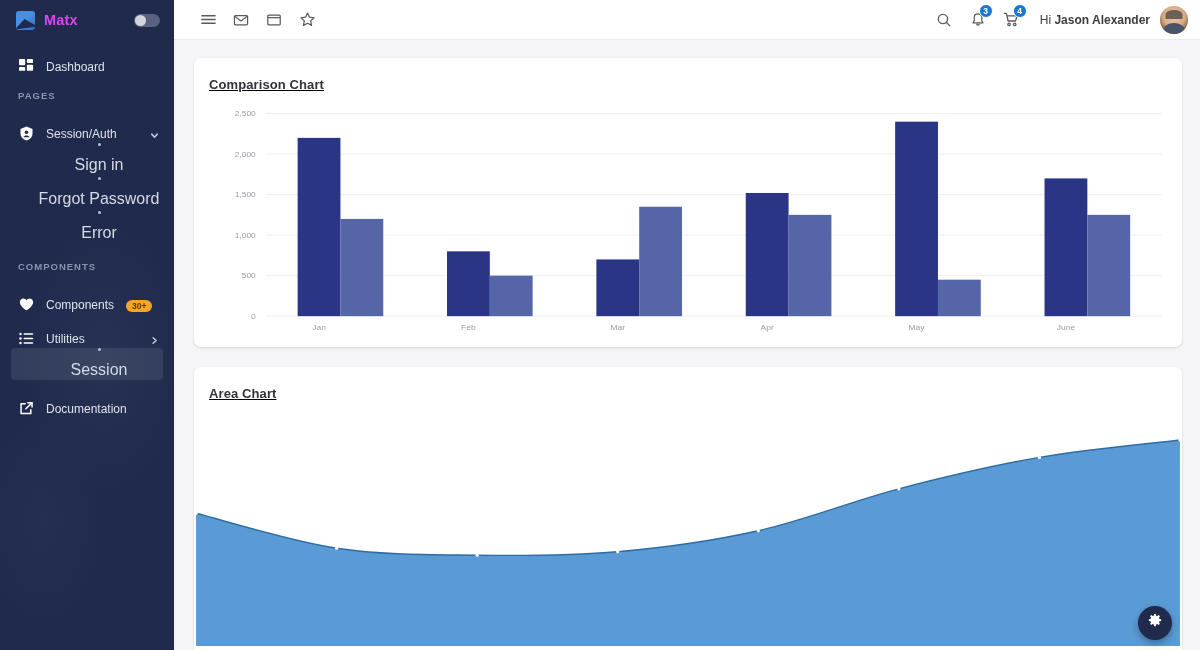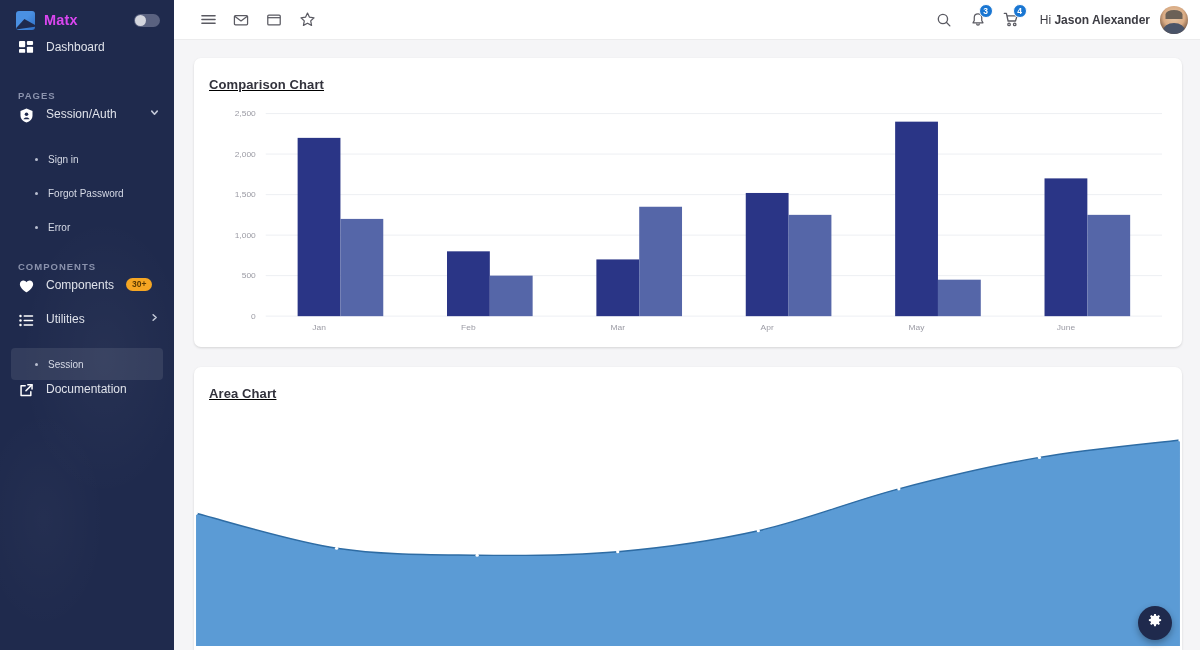--- a/index.html
+++ b/index.html
@@ -51,37 +51,37 @@
     margin-left: auto; width: 26px; height: 13px; border-radius: 7px;
     background: #5a6280; position: relative; cursor: pointer;
   }
   .sb-toggle .knob{
     position:absolute; left: 1px; top: 1px;
     width: 11px; height: 11px; border-radius: 50%;
     background: #d4d6de;
   }
 
   .sb-item {
-    display: flex; align-items: flex-start; gap: 12px;
+    display: flex; align-items: flex-end; gap: 12px;
     height: 34px; padding: 0 14px 0 18px;
     color: #dfe2ea; font-size: 12px; cursor: pointer;
     position: relative;
   }
   .sb-ico { width: 16px; height: 16px; flex: 0 0 16px; display:flex; align-items:center; justify-content:center; }
   .sb-ico svg { display: block; }
   .sb-label { flex: 1 1 auto; white-space: nowrap; }
 
   .sb-section {
     color: #8b93ad; font-size: 9.5px; letter-spacing: 1px;
     padding: 16px 12px 6px 18px; font-weight: bold;
   }
   .sb-sub {
     display: flex; align-items: center; gap: 10px;
     height: 32px; padding-left: 24px; margin: 2px 11px;
-    color: #d6dae6; font-size: 10px; cursor: pointer; border-radius: 4px;
+    color: #d6dae6; font-size: 16px; cursor: pointer; border-radius: 4px; flex-direction: column;
   }
   .sb-sub.active { background: rgba(255,255,255,.09); }
   .sb-dot { width: 3px; height: 3px; border-radius: 50%; background: #b9bfd0; flex: 0 0 3px; }
   .sb-chev { width: 12px; color: #c3c9d8; display:flex; align-items:center; justify-content:center; }
   .badge-30 {
     background: #f5a623; color: #5a3a02; font-size: 8.5px; font-weight: bold;
     border-radius: 9px; padding: 2px 6px; line-height: 1; margin-right: 8px;
   }
 
   

